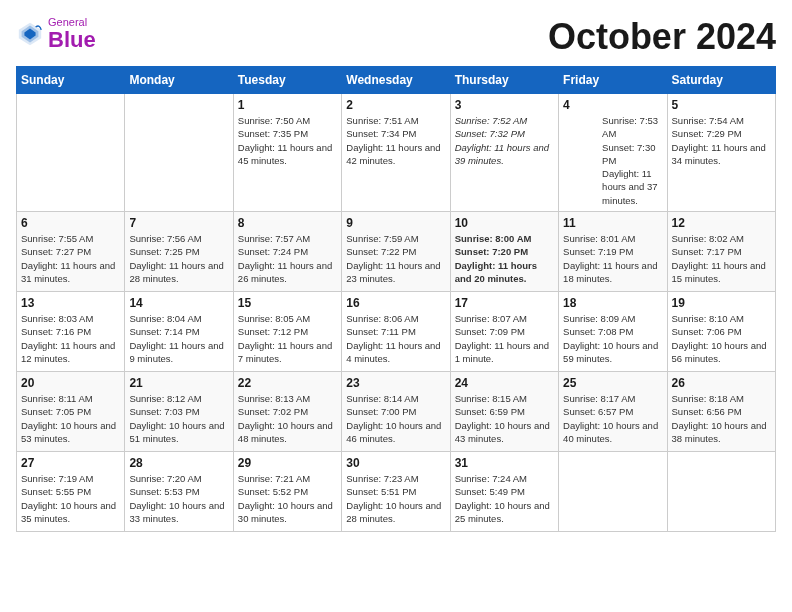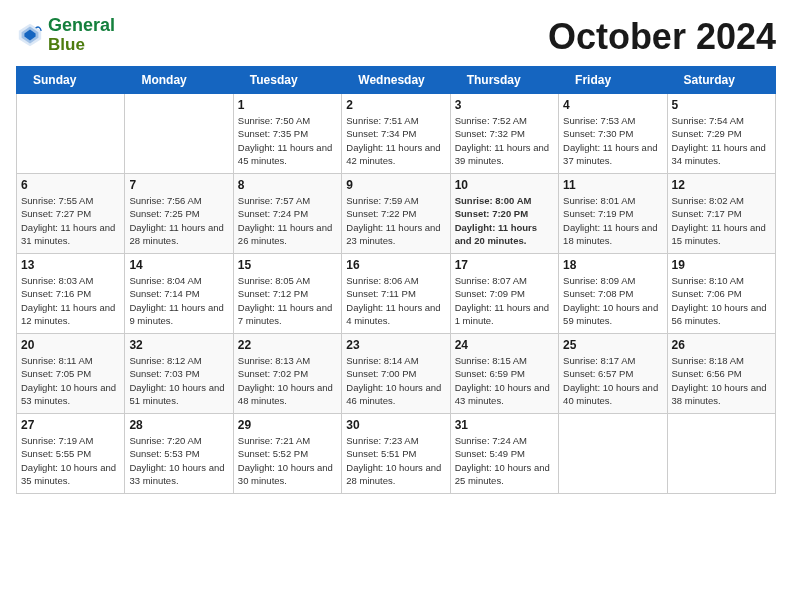--- a/index.html
+++ b/index.html
@@ -38,21 +38,21 @@
       color: #555;
     }
     table {
       width: 100%;
       border-collapse: collapse;
       font-size: 11px;
     }
     thead tr th {
       background-color: #1565c0;
       color: #fff;
-      padding: 6px 16px;
+      padding: 6px 4px;
       text-align: left;
       font-size: 12px;
       font-weight: bold;
       border: 1px solid #1565c0;
     }
     tbody tr td {
       border: 1px solid #ccc;
       vertical-align: top;
       padding: 4px;
       width: calc(100% / 7);
@@ -82,22 +82,22 @@
 
 <div class="header-area">
   <div class="logo">
     <svg class="logo-icon" viewBox="0 0 40 40" xmlns="http://www.w3.org/2000/svg">
       <polygon points="20,4 36,14 36,26 20,36 4,26 4,14" fill="#1565c0" opacity="0.15"></polygon>
       <polygon points="20,8 32,16 32,24 20,32 8,24 8,16" fill="#1565c0" opacity="0.3"></polygon>
       <polygon points="20,12 28,18 28,22 20,28 12,22 12,18" fill="#1565c0"></polygon>
       <path d="M28 10 Q34 6 36 14" stroke="#1565c0" stroke-width="2" fill="none"></path>
     </svg>
     <div style="display:flex;flex-direction:column;">
-      <div style="font-size:18px;font-weight:bold;color:#15803d;line-height:1.1;">General</div>
-      <div style="font-size:17px;font-weight:bold;color:#4d7c0f;line-height:1.1;">Blue</div>
+      <div style="font-size:11px;font-weight:normal;color:#a21caf;line-height:1.1;">General</div>
+      <div style="font-size:22px;font-weight:bold;color:#a21caf;line-height:1.1;">Blue</div>
     </div>
   </div>
   <div class="title-area">
     <div class="calendar-title">October 2024</div>
   </div>
 </div>
 
 <table>
   <thead>
     <tr>
@@ -121,27 +121,27 @@
 Daylight: 11 hours and 45 minutes.</div>
         </td>
         <td>
           <div class="day-number">2</div>
           <div class="day-info" style="white-space: pre-line;">Sunrise: 7:51 AM
 Sunset: 7:34 PM
 Daylight: 11 hours and 42 minutes.</div>
         </td>
         <td>
           <div class="day-number">3</div>
-          <div class="day-info" style="white-space: pre-line;">Sunrise: 7:52 AM
+          <div class="day-info" style="white-space: pre-line; font-style: italic;">Sunrise: 7:52 AM
 Sunset: 7:32 PM
 Daylight: 11 hours and 39 minutes.</div>
         </td>
         <td>
           <div class="day-number">4</div>
-          <div class="day-info" style="white-space: pre-line;">Sunrise: 7:53 AM
+          <div class="day-info" style="white-space: pre-line; margin-left: 39px;">Sunrise: 7:53 AM
 Sunset: 7:30 PM
 Daylight: 11 hours and 37 minutes.</div>
         </td>
         <td>
           <div class="day-number">5</div>
           <div class="day-info" style="white-space: pre-line;">Sunrise: 7:54 AM
 Sunset: 7:29 PM
 Daylight: 11 hours and 34 minutes.</div>
         </td>
       </tr>
@@ -234,21 +234,21 @@
         </td>
       </tr>
       <tr>
         <td>
           <div class="day-number">20</div>
           <div class="day-info" style="white-space: pre-line;">Sunrise: 8:11 AM
 Sunset: 7:05 PM
 Daylight: 10 hours and 53 minutes.</div>
         </td>
         <td>
-          <div class="day-number">32</div>
+          <div class="day-number">21</div>
           <div class="day-info" style="white-space: pre-line;">Sunrise: 8:12 AM
 Sunset: 7:03 PM
 Daylight: 10 hours and 51 minutes.</div>
         </td>
         <td>
           <div class="day-number">22</div>
           <div class="day-info" style="white-space: pre-line;">Sunrise: 8:13 AM
 Sunset: 7:02 PM
 Daylight: 10 hours and 48 minutes.</div>
         </td>

